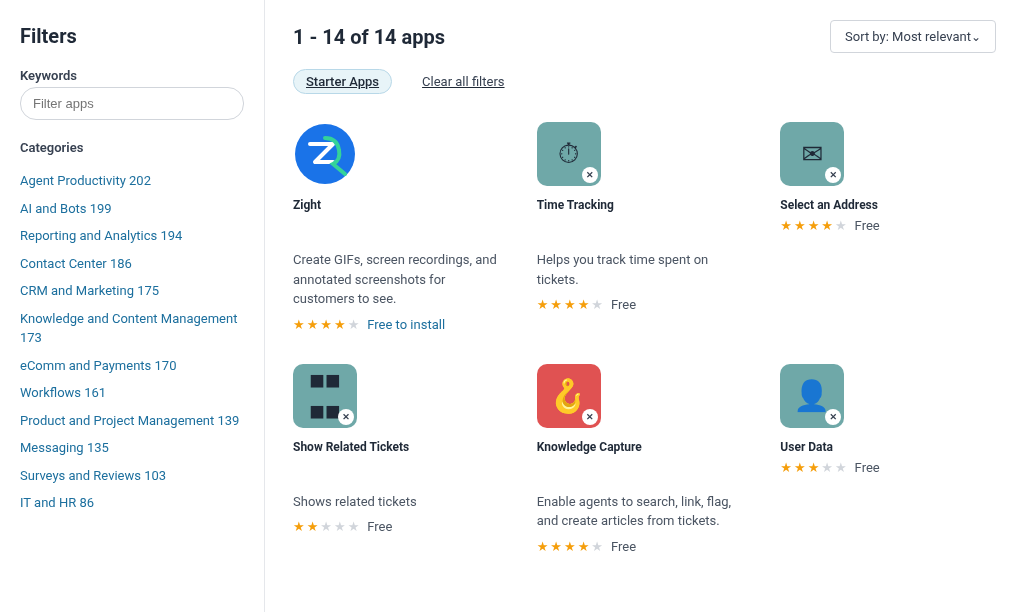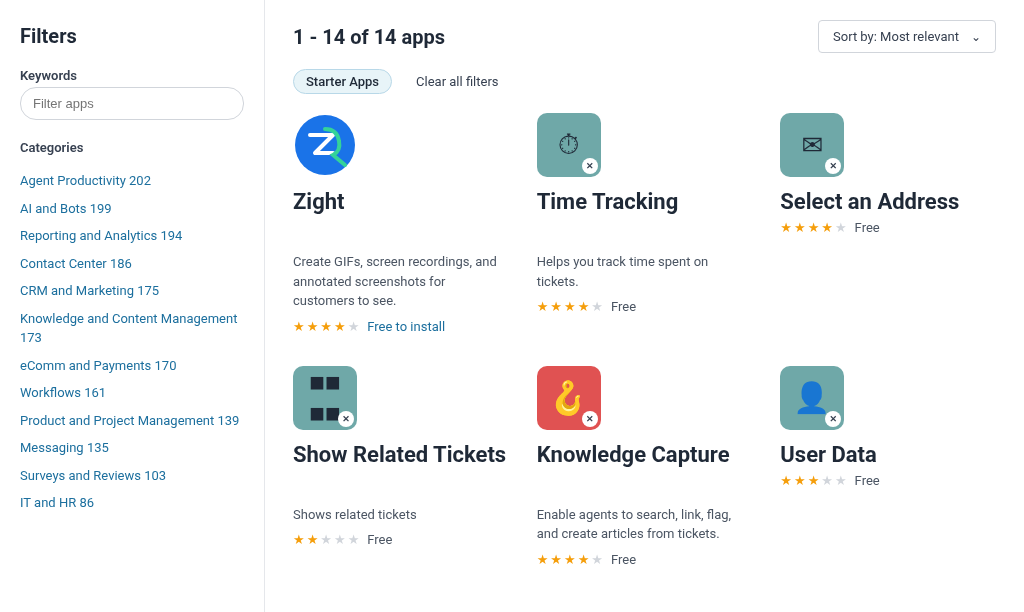--- a/index.html
+++ b/index.html
@@ -13,35 +13,35 @@
     .filter-input { width: 100%; padding: 8px 12px; border: 1px solid #d1d5db; border-radius: 16px; font-size: 13px; color: #9ca3af; outline: none; }
     .categories-label { font-size: 13px; font-weight: 600; color: #374151; margin: 20px 0 12px 0; }
     .category-item { display: block; font-size: 13px; color: #1c6f9e; cursor: pointer; padding: 4px 0; line-height: 1.5; }
 
     
     .main { flex: 1; padding: 20px 28px; }
     
     
     .header-row { display: flex; align-items: center; justify-content: space-between; margin-bottom: 16px; }
     .result-count { font-size: 20px; font-weight: 700; }
-    .sort-dropdown { display: flex; align-items: center; border: 1px solid #d1d5db; border-radius: 4px; padding: 8px 14px; font-size: 13px; cursor: pointer; gap: 12px; color: #374151; }
+    .sort-dropdown { display: flex; align-items: center; border: 1px solid #d1d5db; border-radius: 4px; padding: 8px 14px; font-size: 13px; cursor: pointer; gap: 0; color: #374151; }
     .sort-dropdown .chevron { font-size: 12px; }
     
     
-    .filter-tags { display: flex; align-items: center; gap: 24px; margin-bottom: 15px; }
+    .filter-tags { display: flex; align-items: center; gap: 30px; margin-bottom: 24px; text-decoration: underline; }
     .tag { background: #e8f4f8; border: 1px solid #b8d8e8; border-radius: 16px; padding: 4px 12px; font-size: 13px; font-weight: 500; color: #1f2937; }
     .clear-filters { font-size: 13px; color: #374151; cursor: pointer; }
     
     
     .app-grid { display: grid; grid-template-columns: repeat(3, 1fr); gap: 24px 28px; }
     .app-card { padding: 4px 0; }
     .app-icon { width: 64px; height: 64px; border-radius: 10px; display: flex; align-items: center; justify-content: center; margin-bottom: 12px; overflow: hidden; position: relative; }
     .app-icon.teal { background: #6fa8a8; }
     .app-icon.red { background: #e05252; }
-    .app-name { font-size: 22px; font-weight: 700; margin-bottom: 6px; color: #1f2937; }
+    .app-name { font-size: 12px; font-weight: 700; margin-bottom: 6px; color: #1f2937; }
     .app-desc { font-size: 13px; color: #4b5563; line-height: 1.5; margin-bottom: 8px; margin-top: 38px; }
     .app-meta { display: flex; align-items: center; gap: 8px; }
     .stars { display: flex; gap: 2px; }
     .star { color: #f59e0b; font-size: 13px; }
     .star.half { color: #d1d5db; }
     .star.empty { color: #d1d5db; }
     .price { font-size: 13px; color: #4b5563; }
     .price.link { color: #1c6f9e; }
 
     

